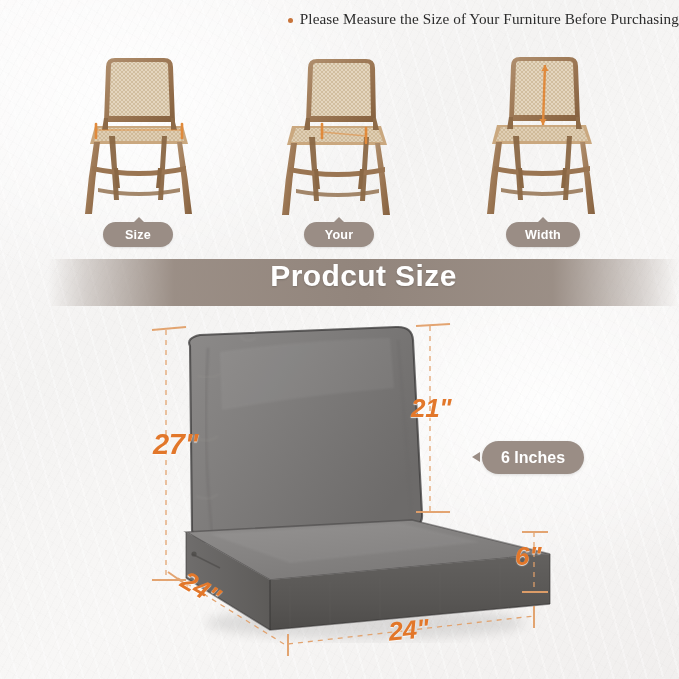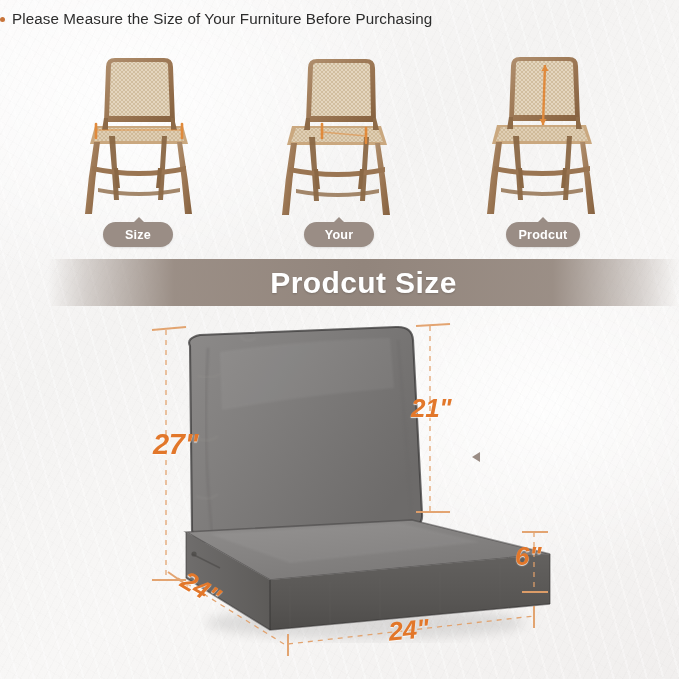--- a/index.html
+++ b/index.html
@@ -30,22 +30,23 @@
       repeating-linear-gradient(75deg, rgba(255,255,255,0.5) 0px, rgba(255,255,255,0.5) 2px, rgba(0,0,0,0) 2px, rgba(0,0,0,0) 16px);
   }
 
   
   #headline {
     position: absolute;
     left: 0; right: 0;
     top: 10px;
     display: flex;
     align-items: center;
-    justify-content: flex-start;
+    justify-content: flex-end;
     gap: 7px;
+    font-family: Liberation Serif, serif;
   }
   #headline .bullet {
     width: 5px; height: 5px;
     border-radius: 50%;
     background: #c8743a;
     flex: none;
     margin-top: 2px;
   }
   #headline .txt {
     font-size: 15.2px;
@@ -94,21 +95,20 @@
     height: 47px;
     background: linear-gradient(90deg,
         rgba(154,141,133,0) 0%,
         rgba(154,141,133,.35) 6%,
         rgba(150,137,128,.95) 20%,
         rgba(146,133,124,1) 50%,
         rgba(150,137,128,.95) 80%,
         rgba(154,141,133,.35) 94%,
         rgba(154,141,133,0) 100%);
     display: flex;
-    align-items: center;
     justify-content: center;
     margin-left: 48px;
   }
   #banner .btxt {
     color: #ffffff;
     font-size: 30px;
     font-weight: bold;
     letter-spacing: .4px;
     text-shadow: 0 1px 2px rgba(0,0,0,.18);
   }
@@ -288,21 +288,21 @@
     </svg>
   </div>
 
   <div class="pill-caret" style="left:134px; top:217px;"></div>
   <div class="pill-label" style="left:103px; top:222px; width:70px;">Size</div>
 
   <div class="pill-caret" style="left:334px; top:217px;"></div>
   <div class="pill-label" style="left:304px; top:222px; width:70px;">Your</div>
 
   <div class="pill-caret" style="left:538px; top:217px;"></div>
-  <div class="pill-label" style="left:506px; top:222px; width:74px;">Prodcut</div>
+  <div class="pill-label" style="left:506px; top:222px; width:74px;">Width</div>
 
   <div id="banner">
     <span class="btxt">Prodcut Size</span>
   </div>
 
   <div id="product">
     <svg viewBox="0 0 420 330" xmlns="http://www.w3.org/2000/svg">
       <defs>
         <linearGradient id="backCush" x1="0" y1="0" x2="1" y2="0.6">
           <stop offset="0%" stop-color="#8c8a89"></stop>
@@ -398,14 +398,15 @@
 
   <div class="dim" style="left:411px; top:393px; font-size:26px;">21"</div>
 
   <div class="dim" style="left:191px; top:565px; font-size:26px; transform:rotate(31deg); transform-origin:left top;">24"</div>
 
   <div class="dim" style="left:387px; top:617px; font-size:26px; transform:rotate(-6deg); transform-origin:left top;">24"</div>
 
   <div class="dim" style="left:515px; top:541px; font-size:26px;">6"</div>
 
   <div id="callout-caret"></div>
+  <div id="callout">6 Inches</div>
 
 </div>
 
 </body></html>

